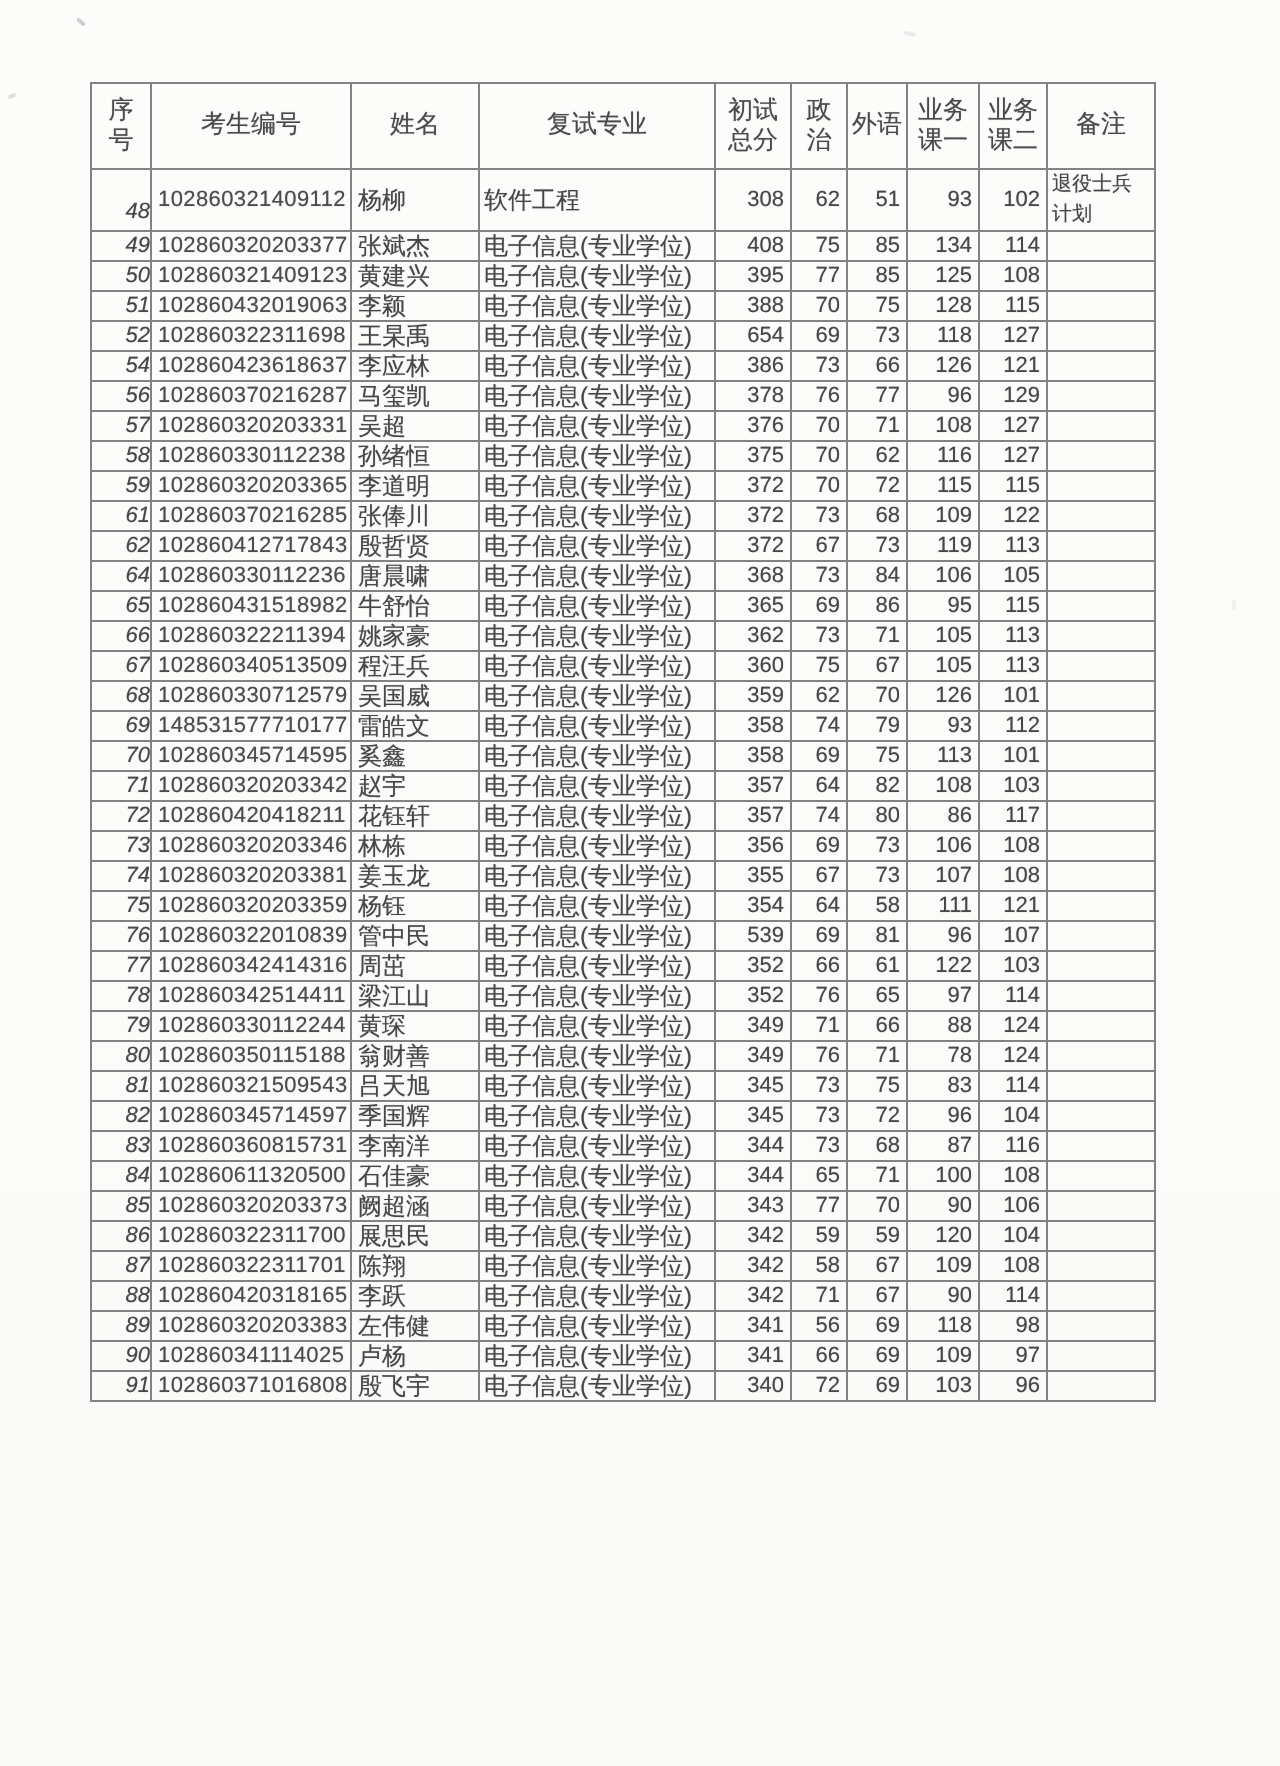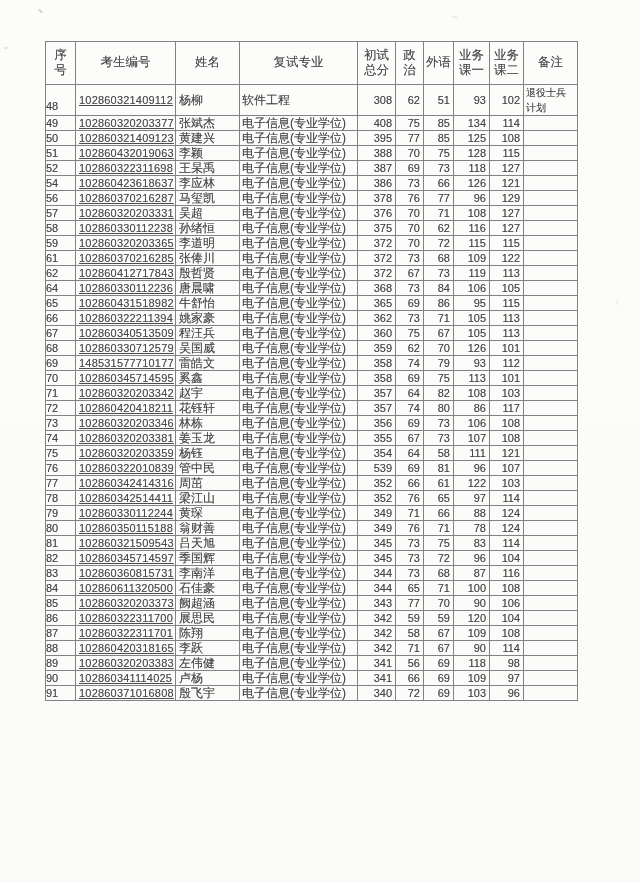--- a/index.html
+++ b/index.html
@@ -48,22 +48,22 @@
     vertical-align: middle;
   }
   tbody td {
     height: 14px;
     line-height: 14px;
     font-size: 12px;
     padding: 0 2px;
     white-space: nowrap;
     vertical-align: middle;
   }
-  td.c-seq  { text-align: left; font-size: 11px; padding: 0; }
-  td.c-id   { font-size: 11px; letter-spacing: 0.2px; padding-left: 3px; color: #4c4c4c; text-decoration: underline; }
+  td.c-seq  { text-align: right; font-size: 11px; padding: 0; font-style: italic; }
+  td.c-id   { font-size: 11px; letter-spacing: 0.2px; padding-left: 3px; color: #4c4c4c; }
   td.c-name { padding-left: 3px; }
   td.c-major{ padding-left: 2px; margin-left: 19px; }
   td.c-num  { text-align: right; padding-right: 3px; font-size: 11px; }
   td.c-remark {
     white-space: normal;
     line-height: 15px;
     font-size: 10px;
     padding: 0 2px;
   }
   
@@ -170,21 +170,21 @@
       <td class="c-num">75</td>
       <td class="c-num">128</td>
       <td class="c-num">115</td>
       <td class="c-remark"></td>
     </tr>
           <tr>
       <td class="c-seq">52</td>
       <td class="c-id">102860322311698</td>
       <td class="c-name">王杲禹</td>
       <td class="c-major">电子信息(专业学位)</td>
-      <td class="c-num">387</td>
+      <td class="c-num">654</td>
       <td class="c-num">69</td>
       <td class="c-num">73</td>
       <td class="c-num">118</td>
       <td class="c-num">127</td>
       <td class="c-remark"></td>
     </tr>
           <tr>
       <td class="c-seq">54</td>
       <td class="c-id">102860423618637</td>
       <td class="c-name">李应林</td>

